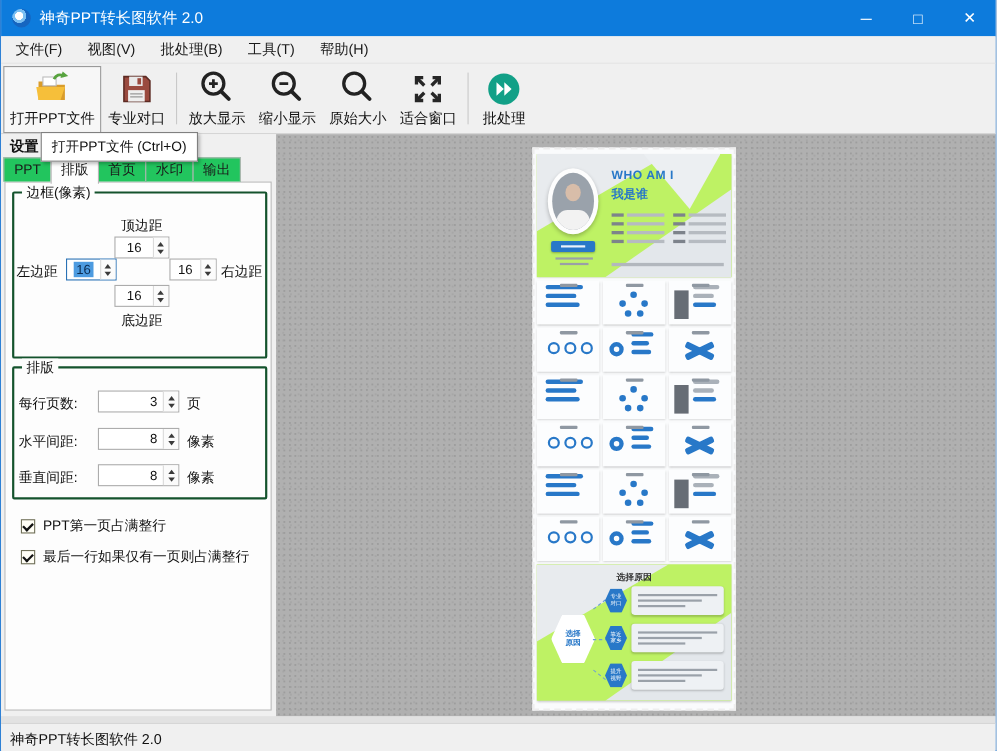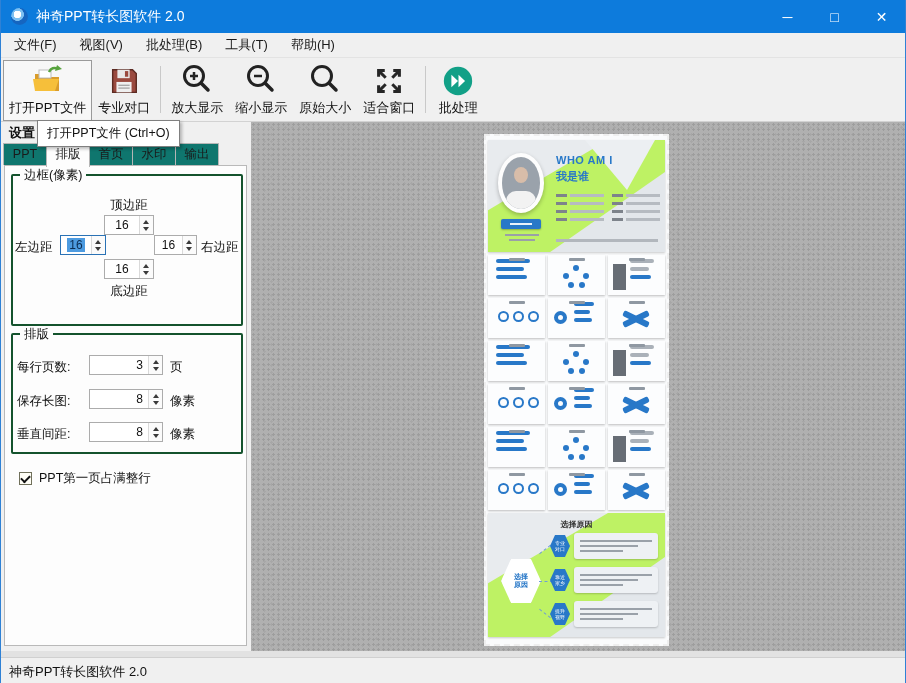--- a/index.html
+++ b/index.html
@@ -27,21 +27,21 @@
   .tb-sep{width:1px;background:#c9c9c9;margin:6px 4px 8px 4px;}
   .tb-spacer{flex:1;}
   svg{display:block;}
   
   .main{display:flex;height:529px;}
   
   .left-panel{position:relative;width:250px;flex:0 0 250px;background:#f0f0f0;}
   .panel-header{position:absolute;left:8px;top:2px;font-size:13px;font-weight:bold;color:#111;}
   .tabs{position:absolute;left:2px;top:21px;display:flex;z-index:1;}
   .tab{width:42px;height:21px;line-height:21px;text-align:center;font-size:12.5px;color:#1a1a1a;
-    background:#0f766e;border:1px solid #b6b6b6;border-bottom:none;margin-right:-1px;}
+    background:#22c55e;border:1px solid #b6b6b6;border-bottom:none;margin-right:-1px;}
   .tab.active{background:#fdfdfd;height:23px;position:relative;z-index:3;}
   .tab-content{position:absolute;left:3px;top:43px;width:243px;bottom:5px;background:#fdfdfd;
     border:1px solid #b9b9b9;box-sizing:border-box;}
   .gb{position:absolute;border:2px solid #14532d;border-radius:2px;}
   .gbt{position:absolute;top:-9px;left:7px;background:#fdfdfd;padding:0 4px;font-size:12.5px;color:#111;white-space:nowrap;}
   .flabel{position:absolute;font-size:12.5px;color:#111;white-space:nowrap;}
   .spin{position:absolute;height:20px;background:#fff;border:1px solid #acacac;box-sizing:border-box;
     display:flex;align-items:center;}
   .spin-val{font-size:12px;color:#111;margin:0 auto;padding:0 2px;}
   .spin.wide .spin-val{margin:0 3px 0 auto;}
@@ -287,21 +287,21 @@
         </div>
         <span class="flabel" style="left:12px;top:193px;">每行页数:</span>
         <div class="spin wide" style="left:84px;top:189px;width:74px;">
           <span class="spin-val">3</span>
           <span class="spin-arrows">
               <i class="arr-up"></i>
               <i class="arr-dn"></i>
             </span>
         </div>
         <span class="flabel" style="left:165px;top:193px;">页</span>
-        <span class="flabel" style="left:12px;top:227px;">保存长图:</span>
+        <span class="flabel" style="left:12px;top:227px;">水平间距:</span>
         <div class="spin wide" style="left:84px;top:223px;width:74px;">
           <span class="spin-val">8</span>
           <span class="spin-arrows">
               <i class="arr-up"></i>
               <i class="arr-dn"></i>
             </span>
         </div>
         <span class="flabel" style="left:165px;top:227px;">像素</span>
         <span class="flabel" style="left:12px;top:260px;">垂直间距:</span>
         <div class="spin wide" style="left:84px;top:256px;width:74px;">
@@ -309,20 +309,24 @@
           <span class="spin-arrows">
               <i class="arr-up"></i>
               <i class="arr-dn"></i>
             </span>
         </div>
         <span class="flabel" style="left:165px;top:260px;">像素</span>
 
         <div class="cb" style="left:14px;top:304px;">
           <span class="cbox"></span>
           <span class="cb-label">PPT第一页占满整行</span>
+        </div>
+        <div class="cb" style="left:14px;top:332px;">
+          <span class="cbox"></span>
+          <span class="cb-label">最后一行如果仅有一页则占满整行</span>
         </div>
       </div>
     </div>
 
     <div class="workspace">
       <div class="preview">
 
         <div class="slide slide1">
           <div class="tri tri1"></div>
           <div class="tri tri2"></div>

